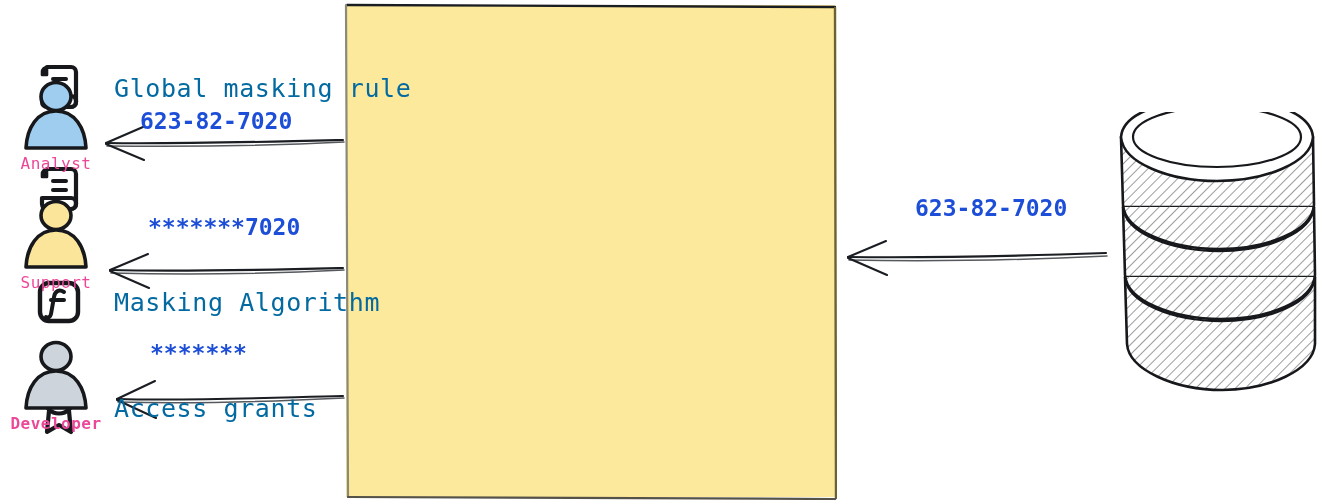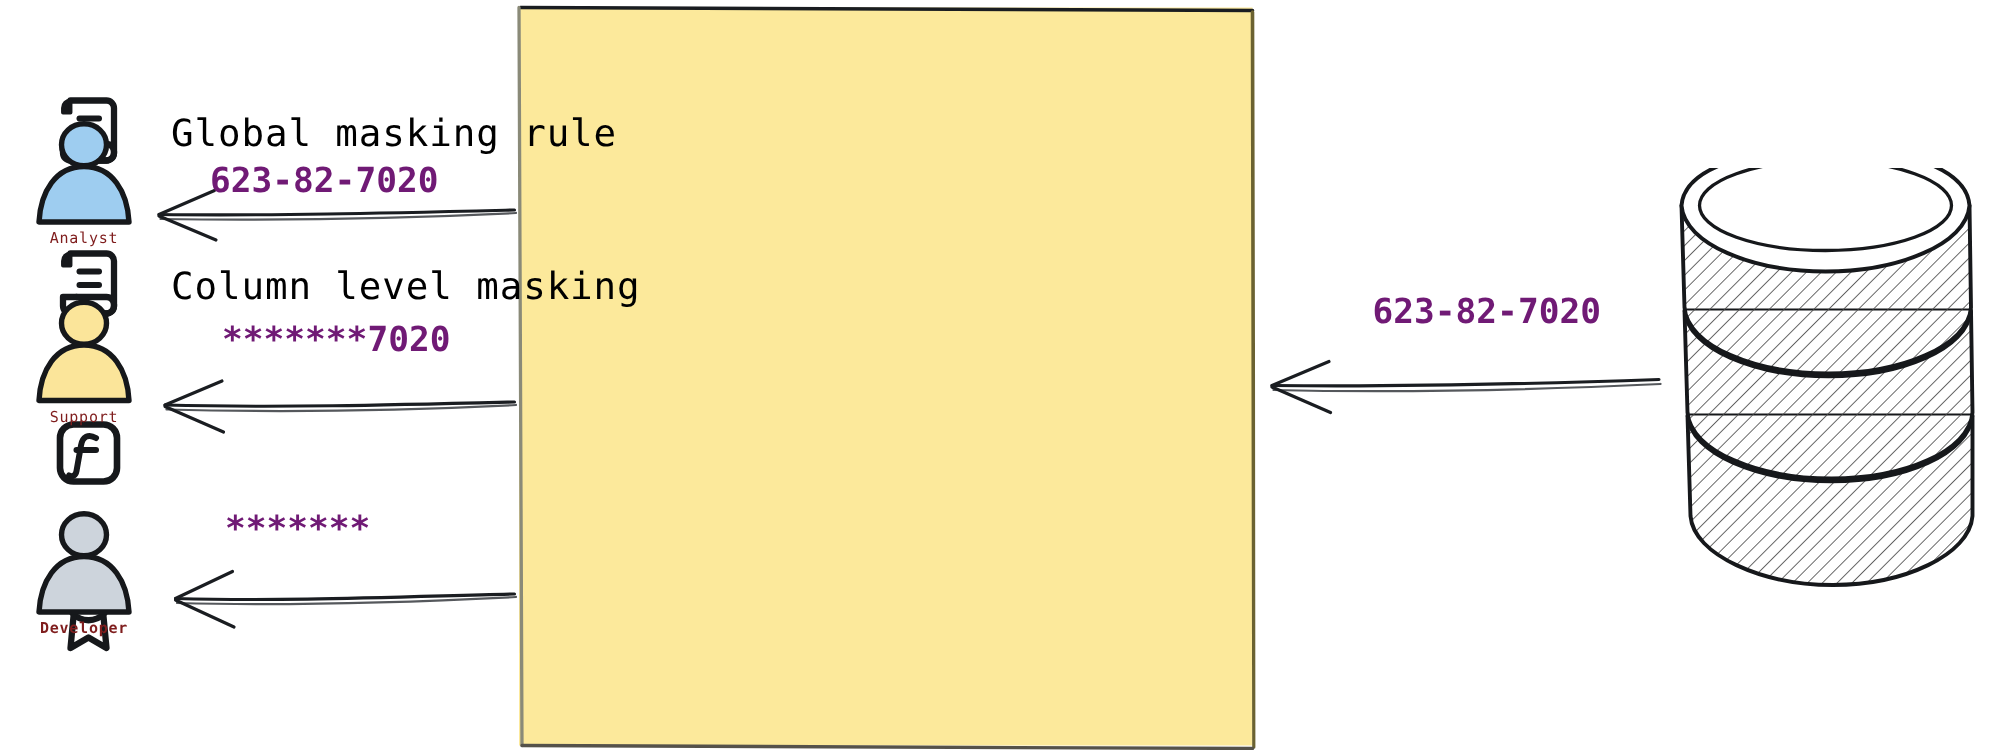--- a/index.html
+++ b/index.html
@@ -30,38 +30,38 @@
   }
   .actor .figure {
     width: 82px;
     height: 78px;
     margin: 0 auto;
     position: relative;
   }
   .actor .figure svg { display: block; }
   .actor .actor-label {
     font-family: "DejaVu Sans Mono", "Liberation Mono", monospace;
-    font-size: 10px;
-    color: #7f1d1d;
+    font-size: 16px;
+    color: #ec4899;
     letter-spacing: 0.5px;
     margin-top: -2px;
     white-space: nowrap;
   }
 
   #actor-analyst   { left: 2px;  top: 78px;  }
   #actor-support   { left: 2px;  top: 197px; }
   #actor-developer { left: 2px;  top: 338px; font-weight: bold; }
 
   
   .arrow-label {
     position: absolute;
     font-family: "DejaVu Sans Mono", "Liberation Mono", monospace;
     font-size: 23px;
     font-weight: 700;
-    color: #701a75;
+    color: #1d4ed8;
     letter-spacing: 0px;
     white-space: nowrap;
   }
   #label-analyst   { left: 140px; top: 108px; }
   #label-support   { left: 148px; top: 214px; text-align: right; }
   #label-developer { left: 150px; top: 340px; }
   #label-db        { left: 915px; top: 195px; }
 
   
   #policy-panel {
@@ -98,21 +98,21 @@
     width: 54px;
     height: 58px;
     flex: 0 0 54px;
     display: flex;
     align-items: center;
     justify-content: center;
   }
   .policy-text {
     font-family: "DejaVu Sans Mono", "Liberation Mono", monospace;
     font-size: 25px;
-    color: #000000;
+    color: #0369a1;
     letter-spacing: 0.6px;
     white-space: nowrap;
   }
 
   
   #database {
     position: absolute;
     left: 1105px;
     top: 112px;
     width: 230px;
@@ -182,40 +182,41 @@
 <div class="policy-row" id="policy-row-1">
   <span class="policy-icon">
     <svg width="46" height="50" viewBox="0 0 46 50" aria-hidden="true">
       <path d="M11 4 h24 a5 5 0 0 1 5 5 v30 a5 5 0 0 1 -5 5 h-24 a5 5 0 0 1 -5 -5 v-6 h9" fill="none" stroke="#16181b" stroke-width="4.2" stroke-linejoin="round" stroke-linecap="round"></path>
       <path d="M11 4 a5 5 0 0 0 -5 5 v3 h5 z" fill="#16181b" stroke="#16181b" stroke-width="2.6" stroke-linejoin="round"></path>
       <path d="M15 33 h20 a5 5 0 0 1 5 5 v1 a5 5 0 0 1 -5 5 h-20" fill="none" stroke="#16181b" stroke-width="4.2" stroke-linejoin="round" stroke-linecap="round"></path>
       <line x1="17" y1="16" x2="30" y2="16" stroke="#16181b" stroke-width="4" stroke-linecap="round"></line>
       <line x1="17" y1="25" x2="30" y2="25" stroke="#16181b" stroke-width="4" stroke-linecap="round"></line>
     </svg>
   </span>
-  <span class="policy-text">Column level masking</span>
 </div>
 
 <div class="policy-row" id="policy-row-2">
   <span class="policy-icon">
     <svg width="48" height="48" viewBox="0 0 48 48" aria-hidden="true">
       <rect x="5" y="5" width="38" height="38" rx="9" ry="9" fill="none" stroke="#16181b" stroke-width="4.4"></rect>
       <path d="M29 14 c-5 -3 -9 -1 -10 5 l-3 17 c-0.6 3.4 -3 4 -5 3" fill="none" stroke="#16181b" stroke-width="4" stroke-linecap="round"></path>
       <line x1="16" y1="22" x2="29" y2="22" stroke="#16181b" stroke-width="4" stroke-linecap="round"></line>
     </svg>
   </span>
+  <span class="policy-text">Masking Algorithm</span>
 </div>
 
 <div class="policy-row" id="policy-row-3">
   <span class="policy-icon">
     <svg width="46" height="56" viewBox="0 0 46 56" aria-hidden="true">
       <circle cx="23" cy="19" r="14.5" fill="none" stroke="#16181b" stroke-width="4.2"></circle>
       <path d="M13 31 L 11 52 L 23 45 L 35 52 L 33 31" fill="none" stroke="#16181b" stroke-width="4.2" stroke-linejoin="round" stroke-linecap="round"></path>
     </svg>
   </span>
+  <span class="policy-text">Access grants</span>
 </div>
 
 <div class="actor" id="actor-analyst">
   <div class="figure">
     <svg width="82" height="78" viewBox="0 0 82 78" aria-hidden="true">
       <ellipse cx="41" cy="18.5" rx="15" ry="14" fill="#9ECDF0" stroke="#16181b" stroke-width="3.6"></ellipse>
       <path d="M41 33 C 22 33, 12 50, 11 70 L 71 70 C 70 50, 60 33, 41 33 Z" fill="#9ECDF0" stroke="#16181b" stroke-width="3.6" stroke-linejoin="round"></path>
     </svg>
   </div>
   <div class="actor-label">Analyst</div>

